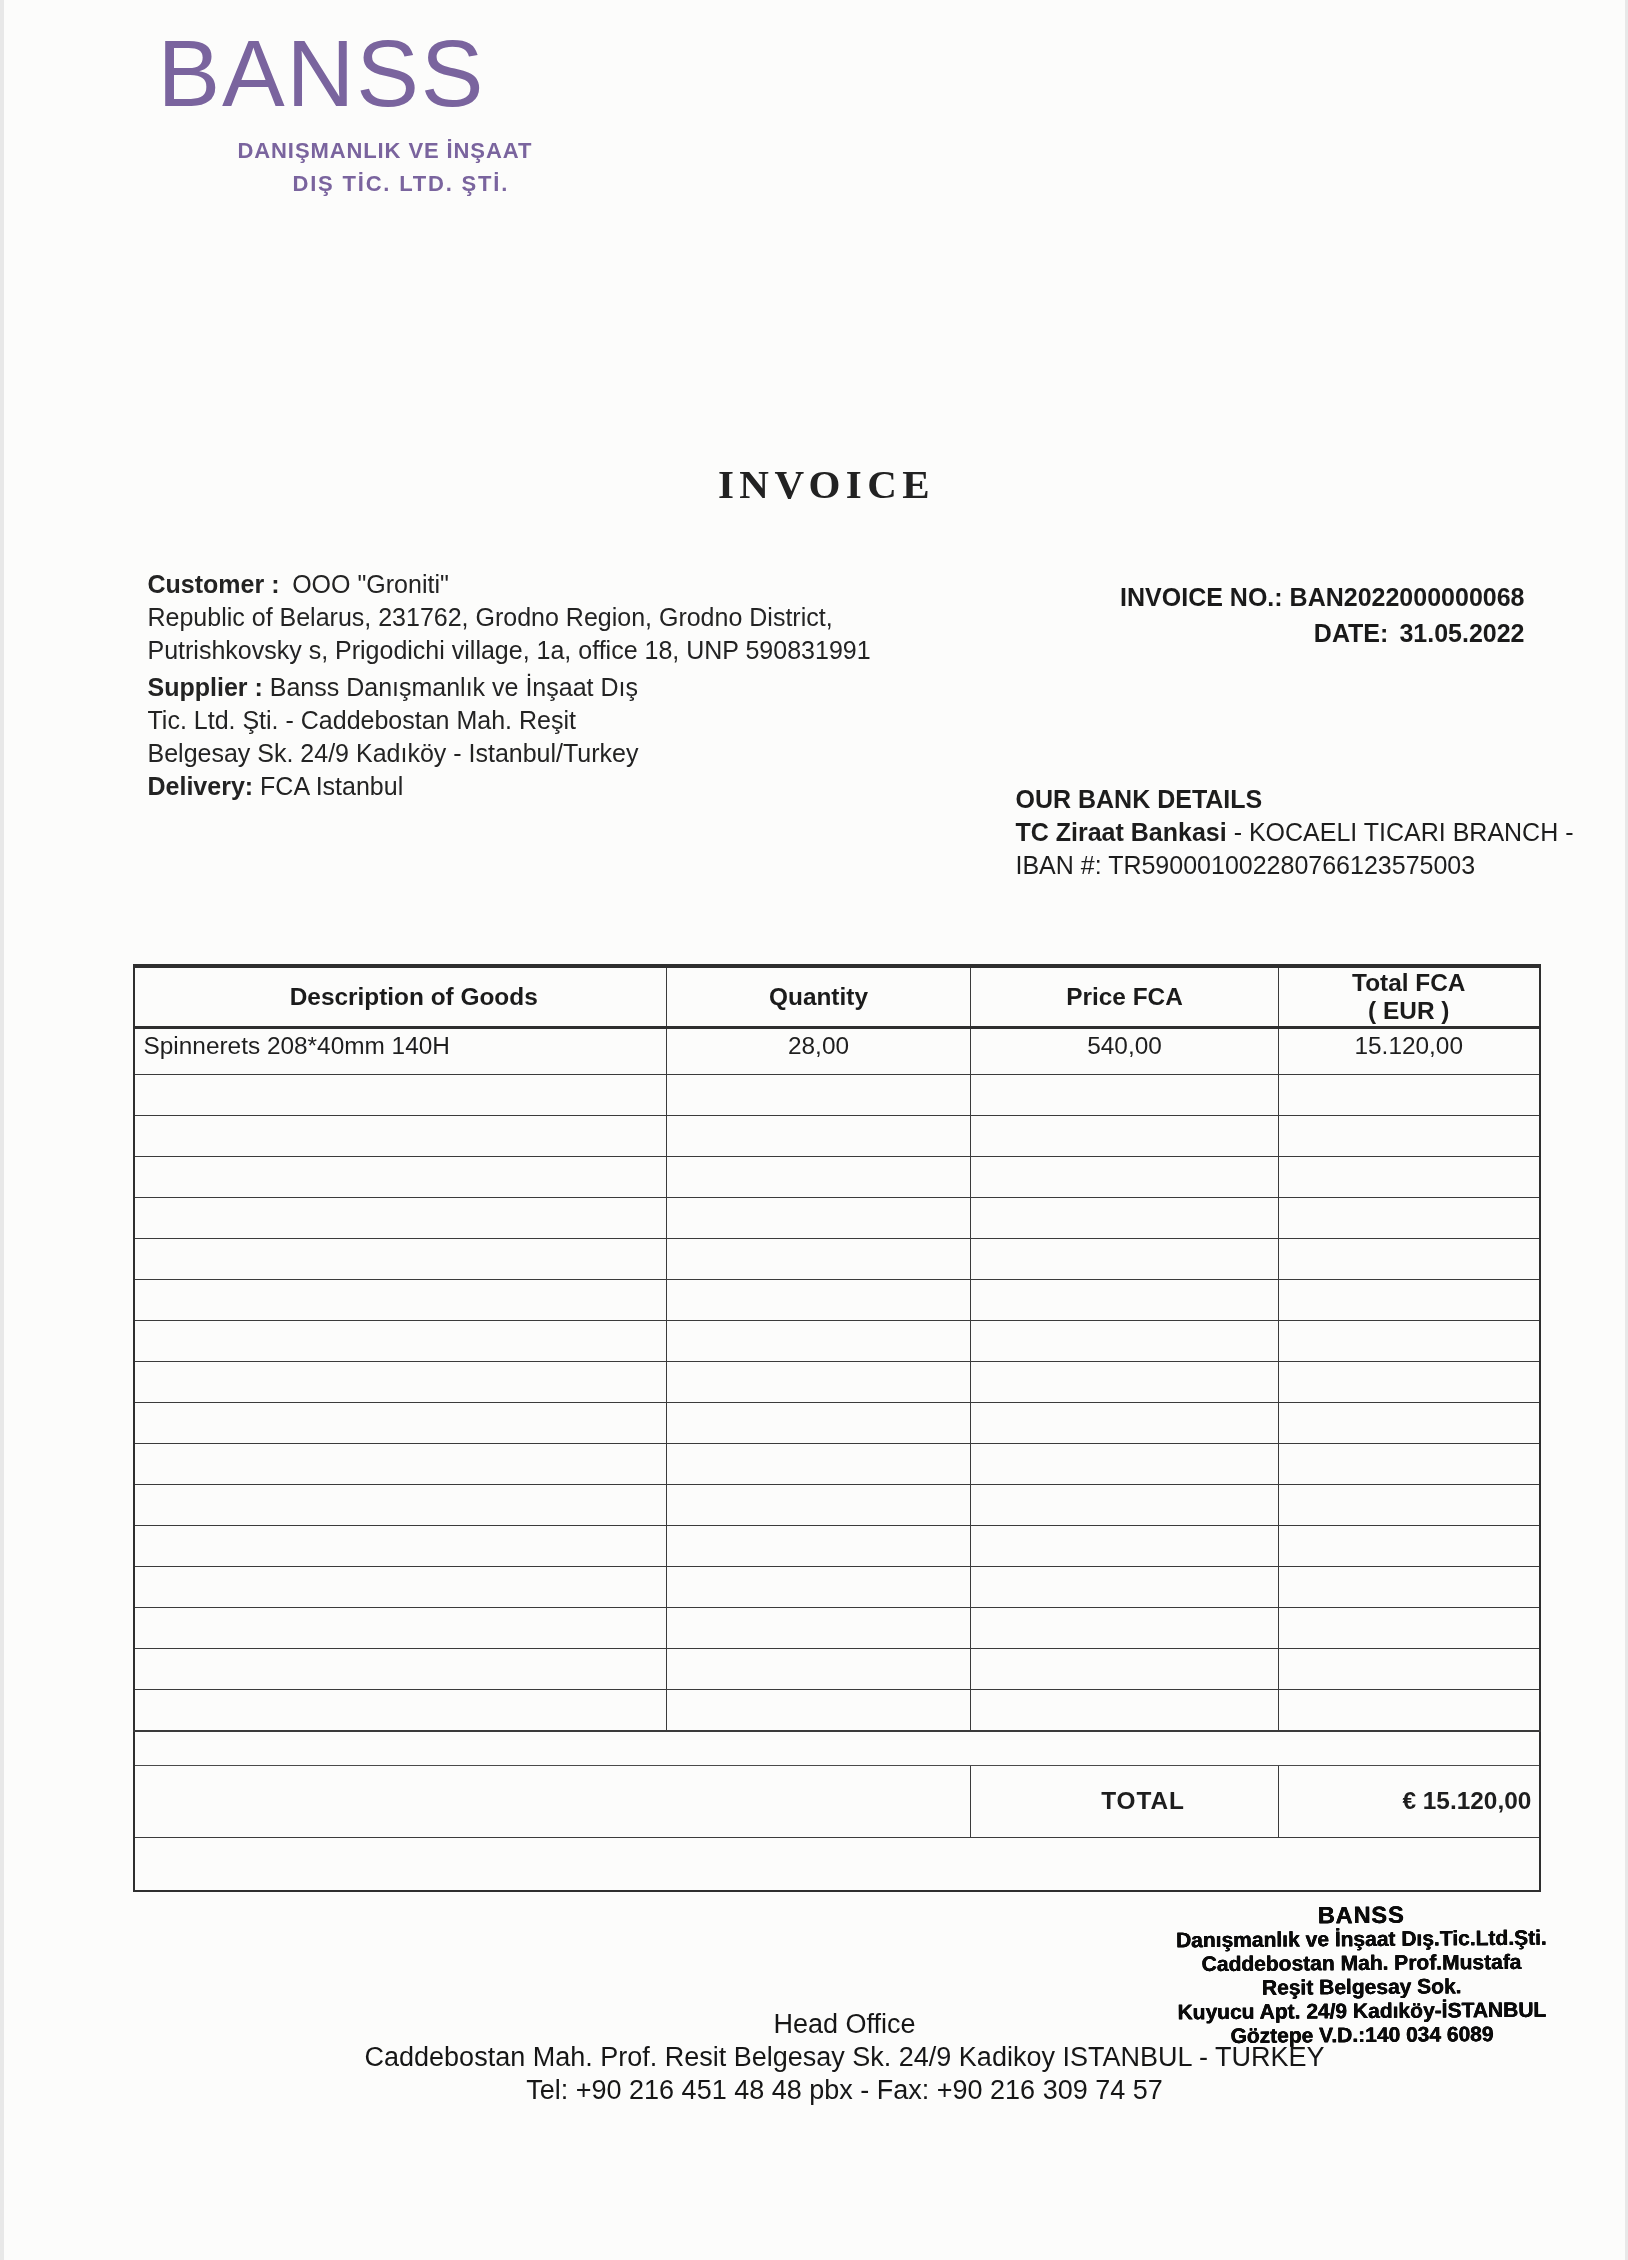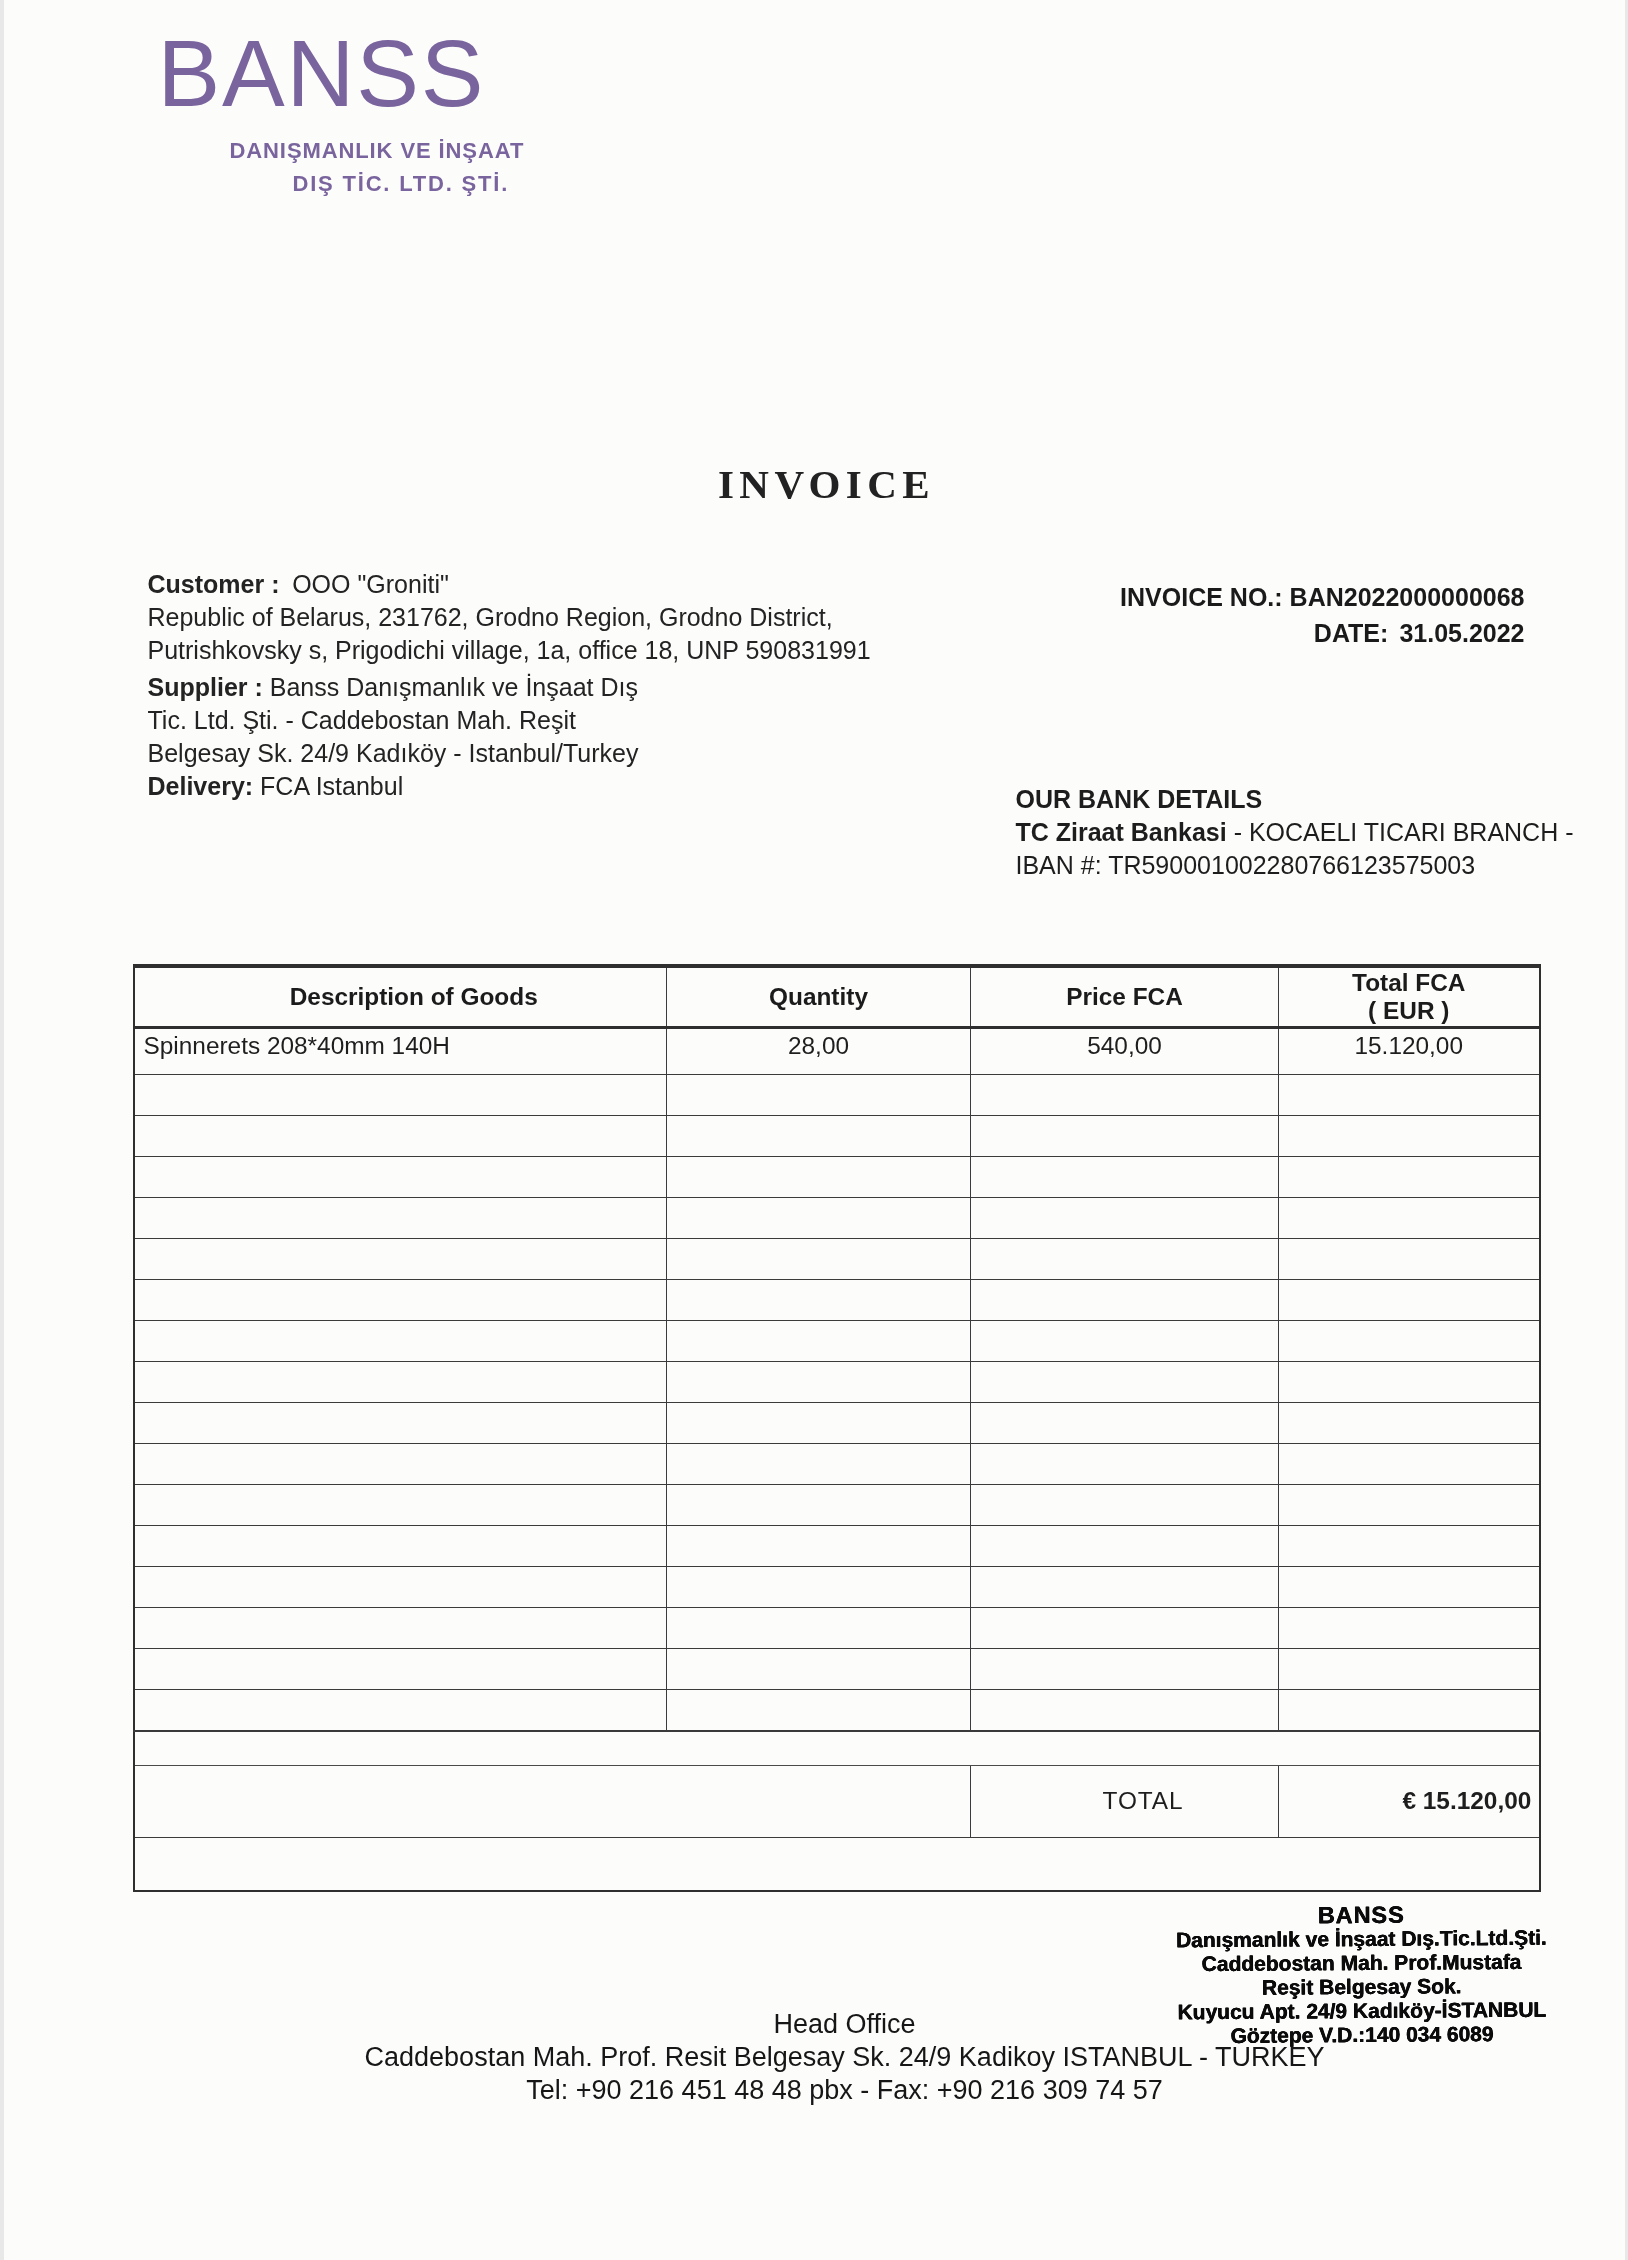--- a/index.html
+++ b/index.html
@@ -7,21 +7,21 @@
   .page {
     position:relative; width:1621px; height:2261px; margin:0 auto;
     background:#fcfcfb; overflow:hidden;
     font-family:"Liberation Sans", sans-serif; color:var(--ink);
   }
   .abs { position:absolute; }
 
   
   .logo-brand { left:154px; top:22px; font-size:94px; line-height:1.1;
     color:var(--accent); letter-spacing:1.8px; font-weight:400; }
-  .logo-sub1 { left:226px; top:138px; font-size:22px; font-weight:bold;
+  .logo-sub1 { left:234px; top:138px; font-size:22px; font-weight:bold;
     letter-spacing:0.9px; color:var(--accent); }
   .logo-sub2 { left:289px; top:171px; font-size:22px; font-weight:bold;
     letter-spacing:1.8px; color:var(--accent); }
 
   
   .title { left:9px; top:460px; width:1628px; text-align:center;
     font-family:"Liberation Serif", serif; font-size:41px; font-weight:bold;
     letter-spacing:5.4px; color:#222; }
 
   
@@ -49,21 +49,21 @@
     font-size:24.4px; overflow:hidden; white-space:nowrap; }
   .goods-table thead th { height:58px; font-weight:bold; text-align:center;
     border-bottom:3.6px solid #2e2e2e; vertical-align:middle; color:#1b1b1b; }
   .goods-table thead th.h-desc { text-align:center; vertical-align:middle;padding-left:36px; }
   .hdr-sub { display:block; font-weight:bold; }
   .data-row td { height:42px; text-align:center; vertical-align:top; padding-top:2.7px; }
   .data-row td.c-desc { text-align:left; }
   .empty-row td { height:40px; border-top-color:#5a5a5a; }
   .spacer-row td { height:33px; border-top:2.7px solid #3a3a3a; border-bottom:1.8px solid #4a4a4a; }
   .total-row td { height:71px; vertical-align:middle; }
-  .total-row .t-label { text-align:center; font-weight:normal; letter-spacing:0.9px;padding-left:46px; }
+  .total-row .t-label { text-align:center; font-weight:bold; letter-spacing:0.9px;padding-left:46px; }
   .total-row .t-value { text-align:right; font-weight:600; padding-right:7.2px; }
   .bottom-row td { height:52px; }
 
   
   .stamp { left:1147px; top:1903px; width:421px; text-align:center;
     font-weight:bold; font-size:21px; line-height:24px; color:#0b0b0b;
     transform:rotate(-0.4deg);
     text-shadow:0 0 0.6px #000, 0.5px 0 0.5px #111; }
   .stamp .stamp-line-0 { font-size:23.5px; letter-spacing:0.9px; }
 

